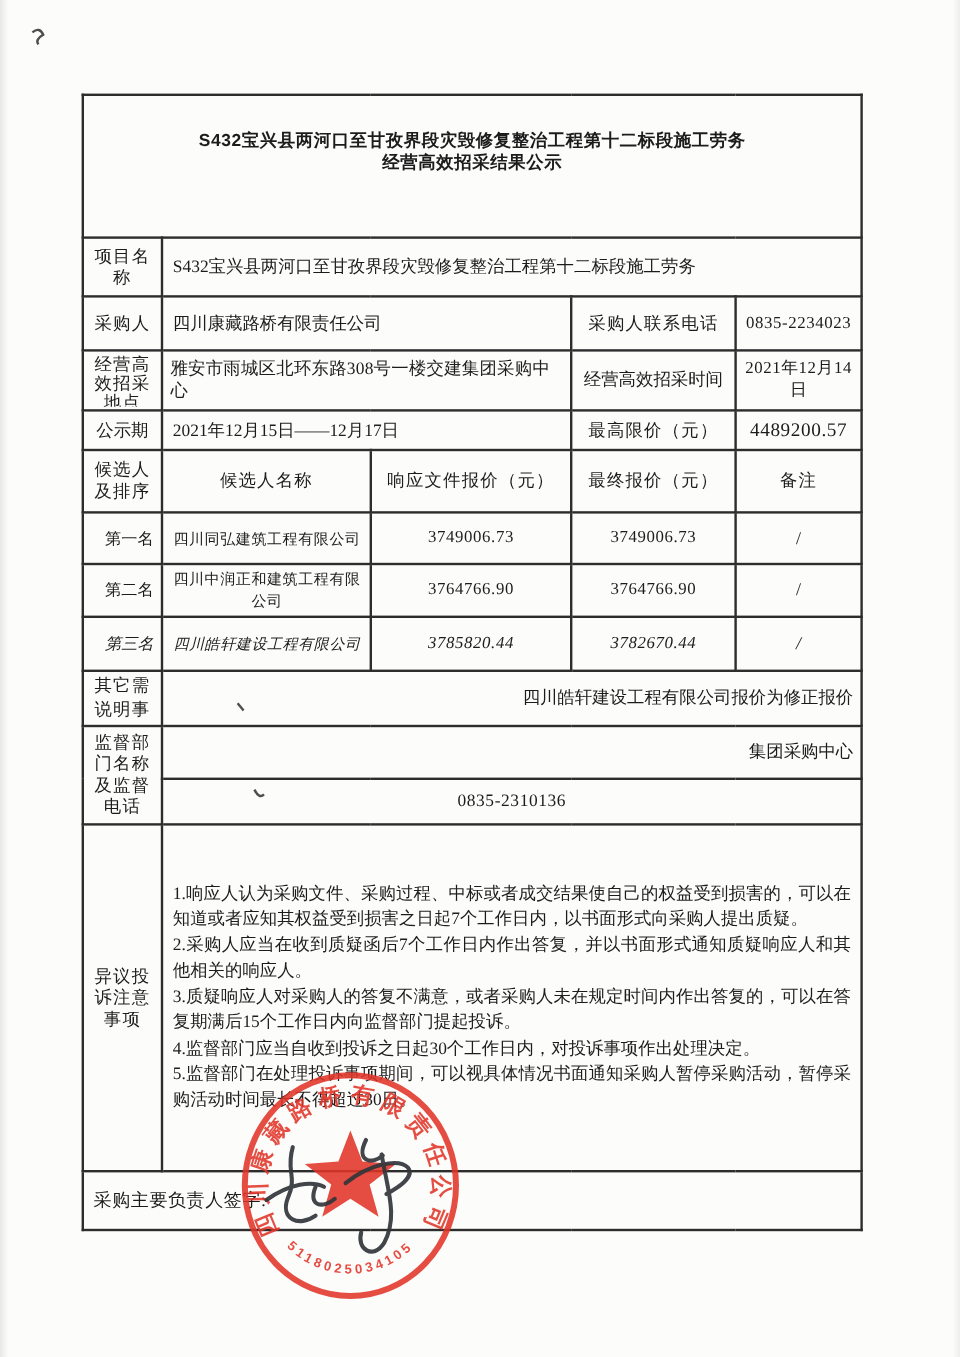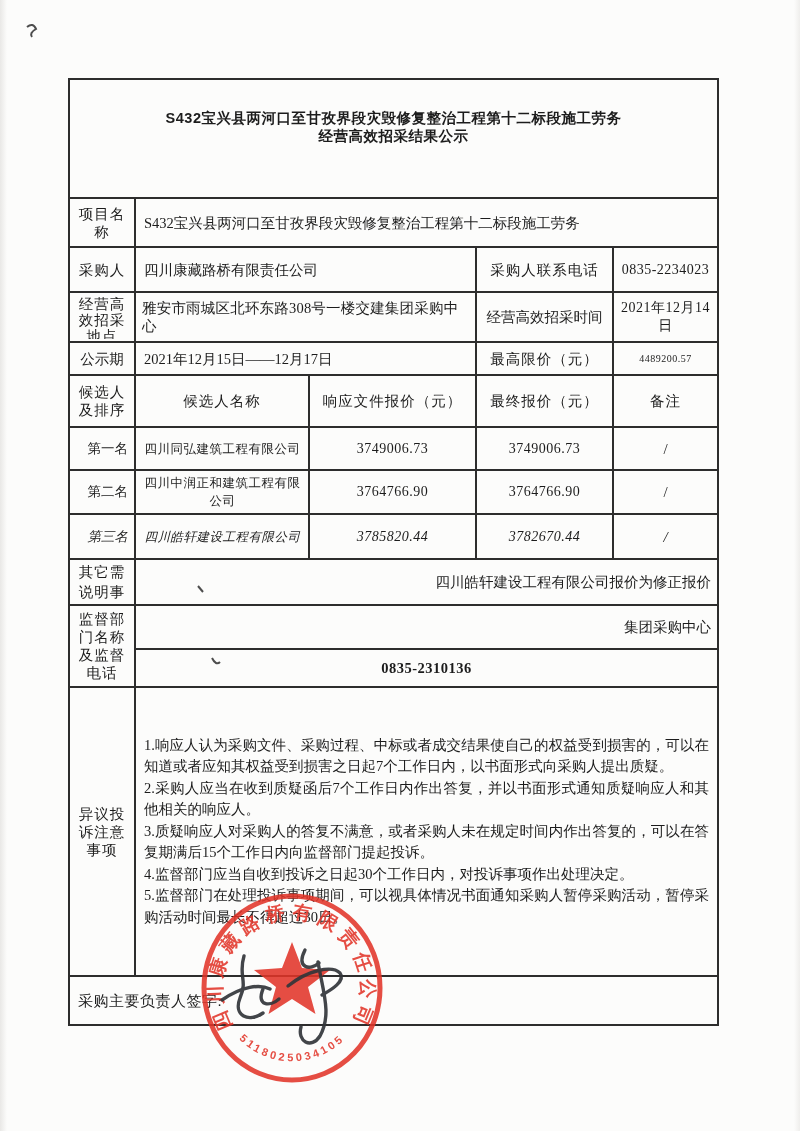--- a/index.html
+++ b/index.html
@@ -27,21 +27,21 @@
   .title-cell{
     text-align:center;vertical-align:middle;
     font-family:"Liberation Sans","DejaVu Sans",sans-serif;
     font-weight:bold;font-size:21px;line-height:30px;
     padding-bottom:26px !important;
     letter-spacing:0.5px;
   }
   .h-title{height:119px;}
   .h-r1{height:49px;} .h-r2{height:45px;} .h-r3{height:45px;} .h-r4{height:33px;}
   .h-r5{height:52px;} .h-r6{height:43px;} .h-r7{height:44px;} .h-r8{height:45px;font-style:italic;}
-  .h-r9{height:44px;} .h-r10{height:44px;margin-top:21px;} .h-r11{height:38px;font-weight:bold;} .h-r12{height:289px;}
+  .h-r9{height:44px;} .h-r10{height:44px;margin-top:21px;} .h-r11{height:38px;} .h-r12{height:289px;}
   .h-r13{height:49px;}
 
   td.lab{text-align:center;padding:2px 4px;}
   td.lab .labw{width:50px;margin:0 auto;text-align:center;letter-spacing:1px;line-height:18px;}
   td.lab .clip3{height:43px;line-height:16px;padding-top:1px;overflow:hidden;}
   td.lab .clip2{height:40px;line-height:20px;overflow:hidden;}
   td.val-left{text-align:left;padding-left:8px;}
   td.val-center{text-align:right;}
   td.head-center{text-align:center;letter-spacing:1px;}
   td.name-cell{text-align:center;padding-left:7px;font-size:12.5px;letter-spacing:0.5px;}
@@ -100,21 +100,21 @@
     <td class="head-center" style="letter-spacing:0px">经营高效招采时间</td>
     <td class="num-cell" style="padding:2px 2px">2021年12月14日</td>
   </tr>
 
   <tr class="h-r4">
     <td class="lab">
       <div>公示期</div>
     </td>
     <td class="val-left" colspan="2">2021年12月15日——12月17日</td>
     <td class="head-center">最高限价（元）</td>
-    <td class="num-cell" style="font-size:10px">4489200.57</td>
+    <td class="num-cell" style="font-size:16px">4489200.57</td>
   </tr>
 
   <tr class="h-r5">
     <td class="lab">
       <div class="labw">候选人及排序</div>
     </td>
     <td class="head-center">候选人名称</td>
     <td class="head-center">响应文件报价（元）</td>
     <td class="head-center">最终报价（元）</td>
     <td class="head-center">备注</td>

